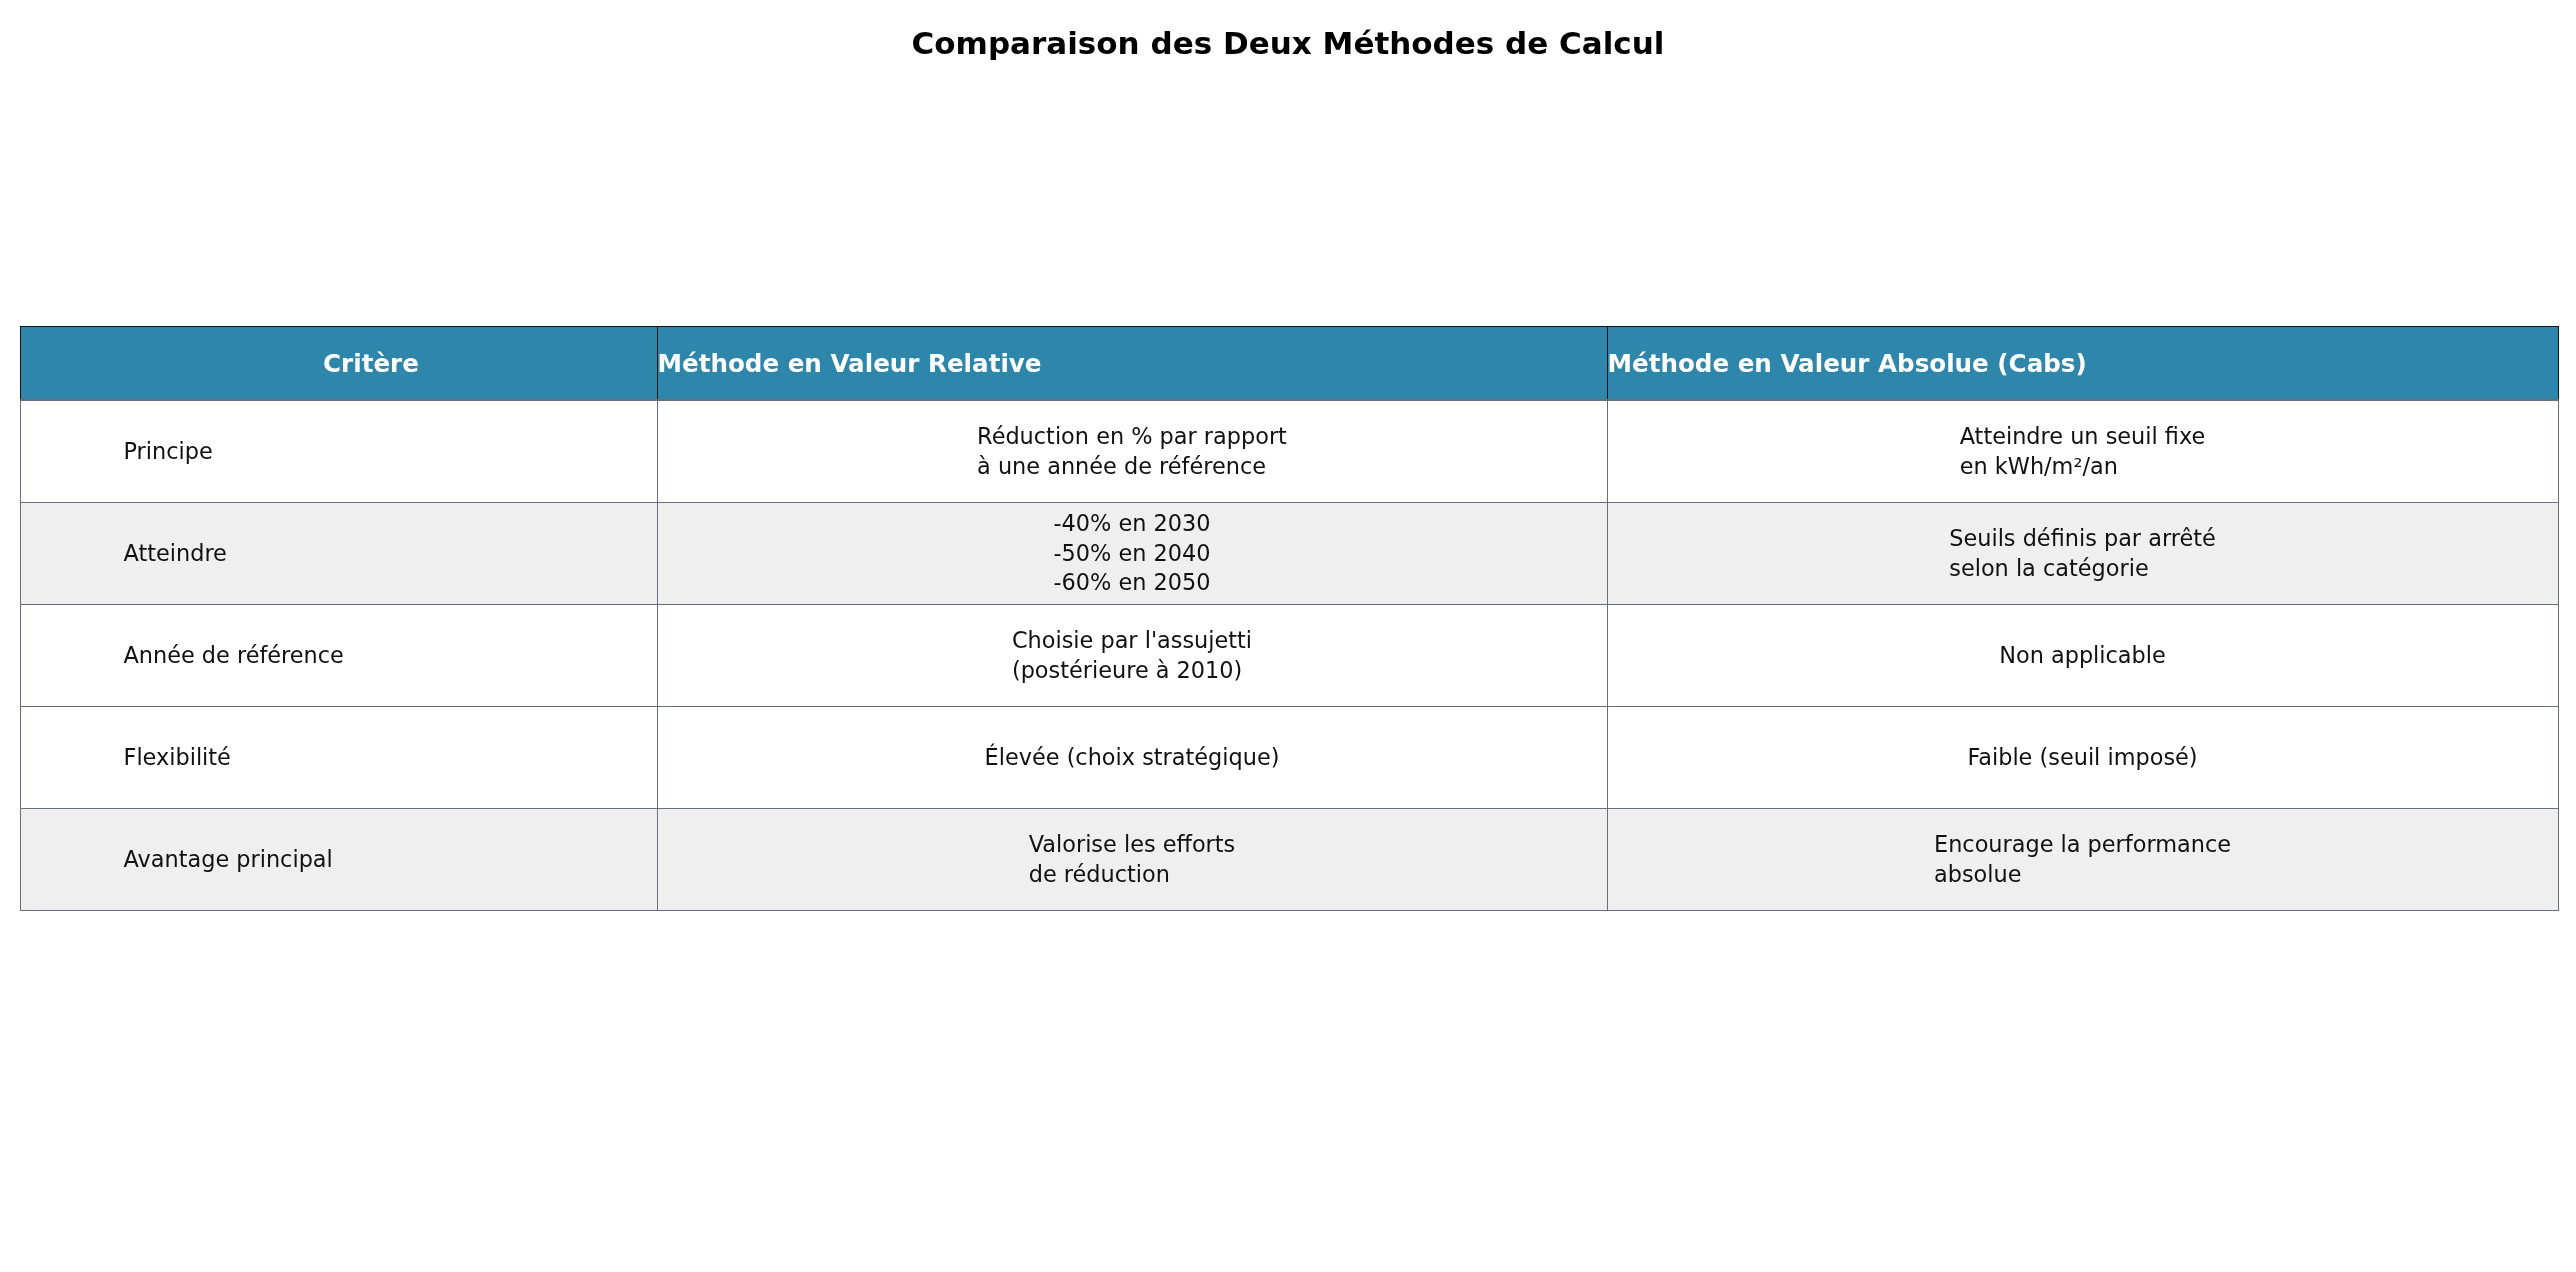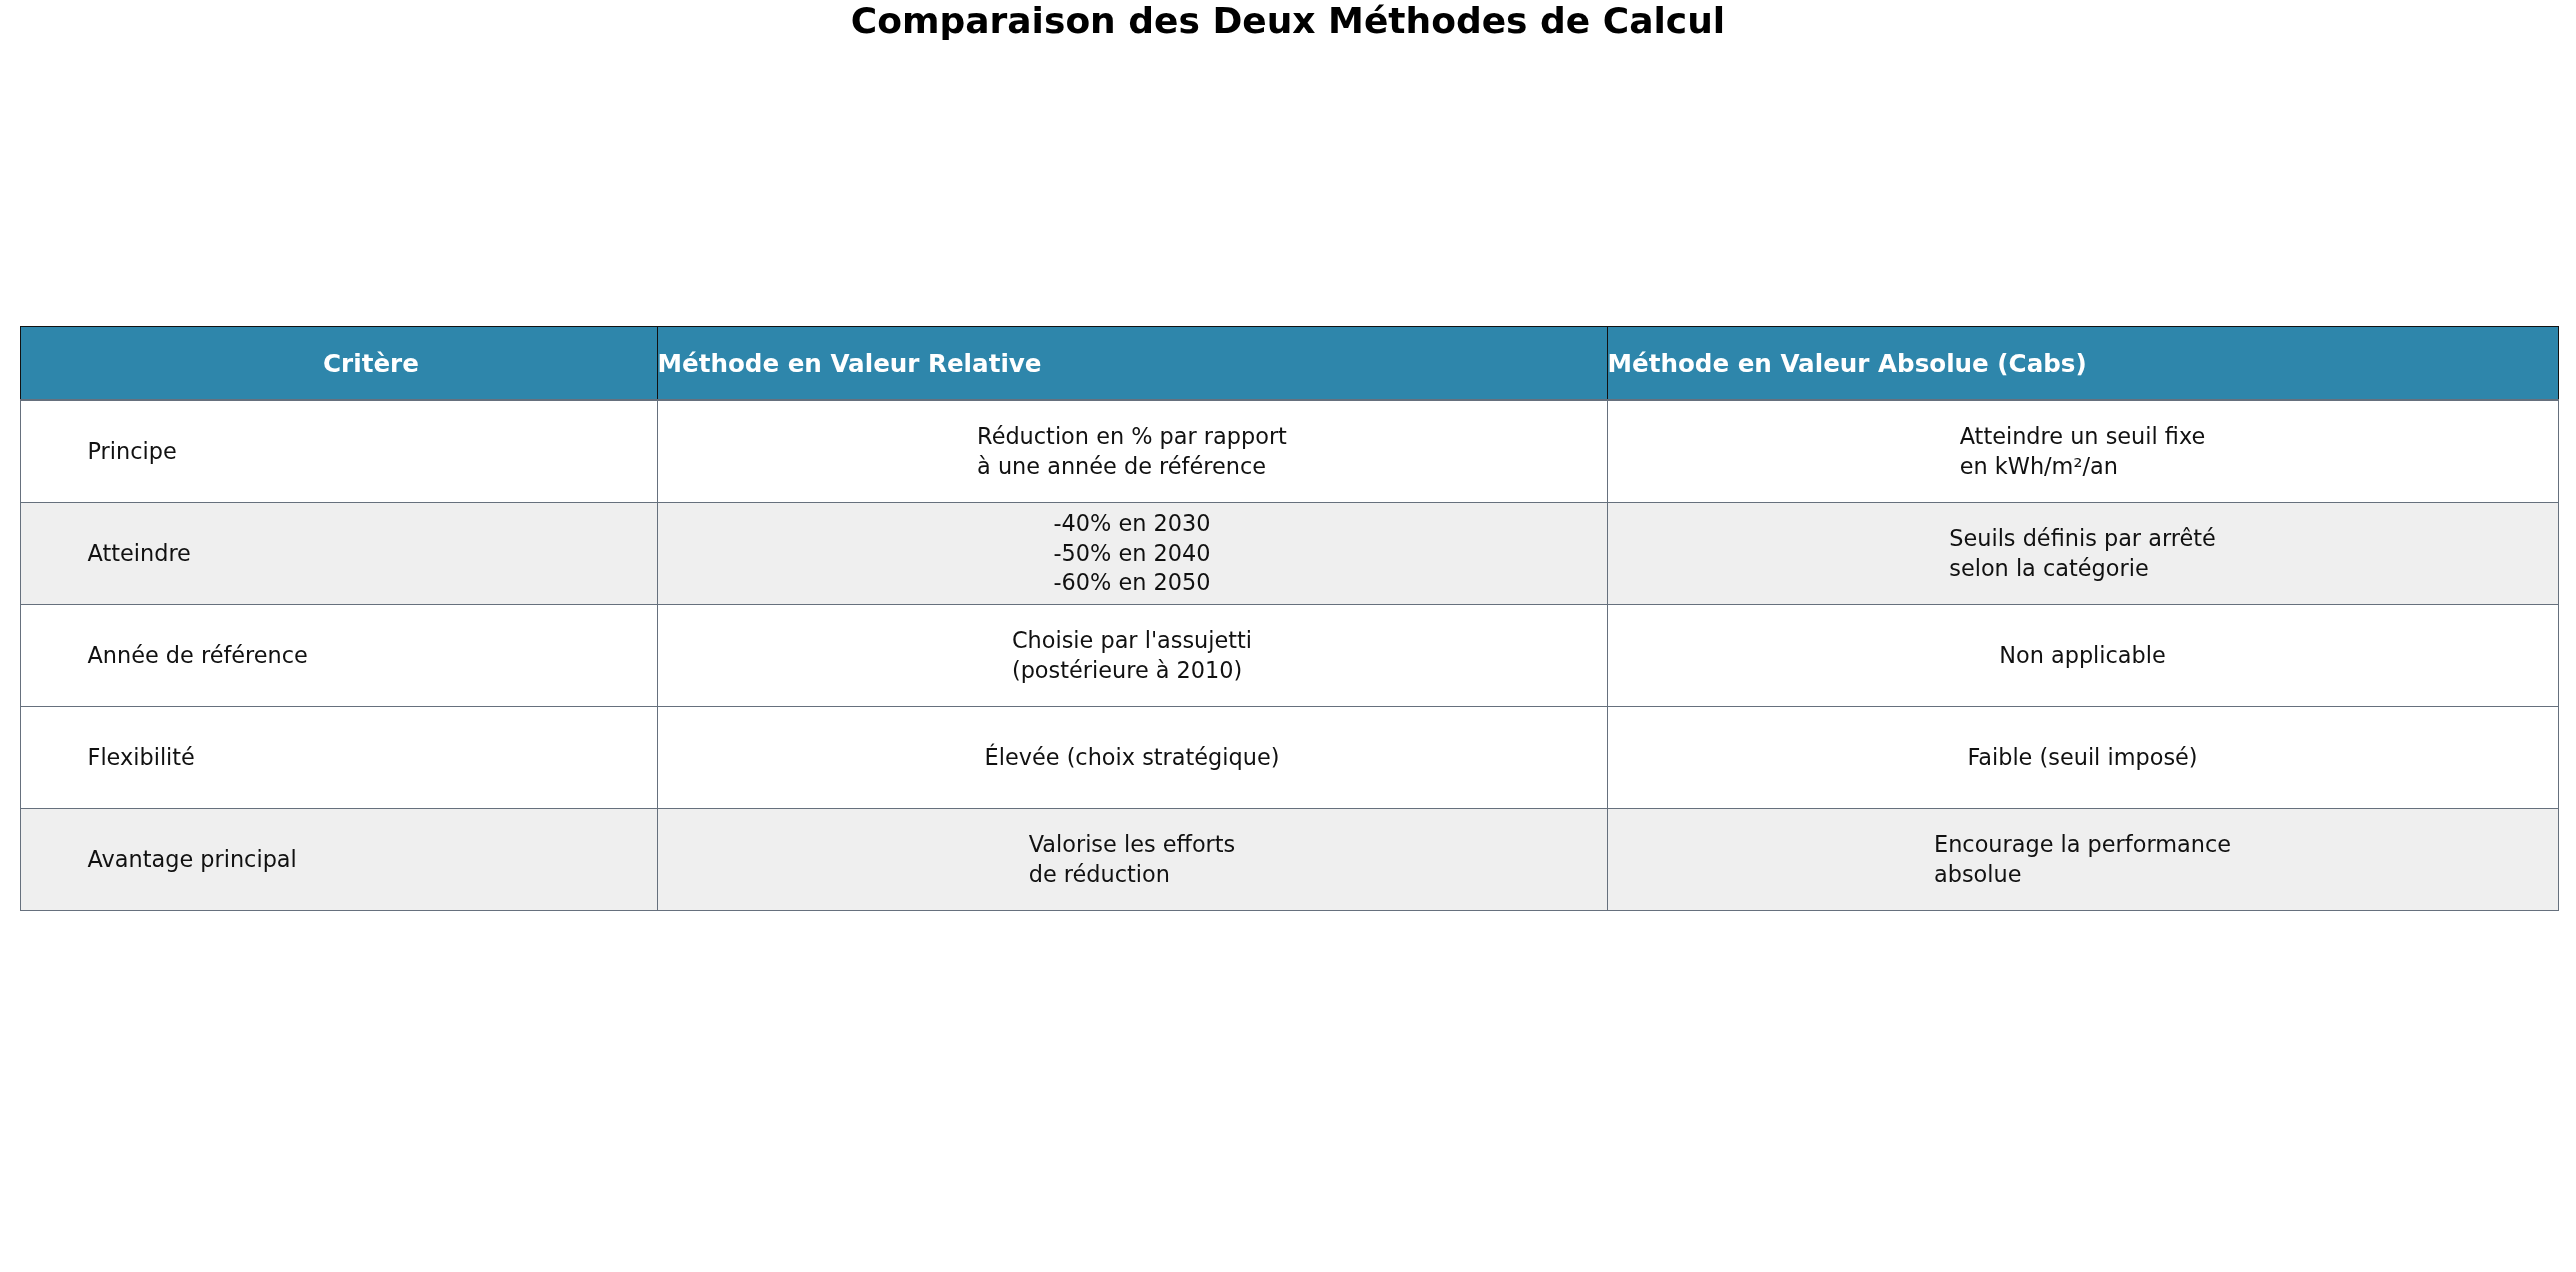--- a/index.html
+++ b/index.html
@@ -12,24 +12,24 @@
     height: 1272px;
     font-family: "DejaVu Sans", sans-serif;
     overflow: hidden;
     position: relative;
   }
 
   
   .page-title {
     position: absolute;
     left: 0;
-    top: 0;
+    top: 25px;
     width: 2576px;
     text-align: center;
-    font-size: 36px;
+    font-size: 31px;
     font-weight: bold;
     color: #000000;
     letter-spacing: 0px;
     font-family: "DejaVu Sans", sans-serif;
   }
 
   
   .table-wrap {
     position: absolute;
     left: 19.5px;
@@ -91,21 +91,21 @@
   
   .cell-inner {
     display: inline-block;
     text-align: left;
     white-space: pre-line;
   }
   td.col-criteria {
     text-align: left;
   }
   td.col-criteria .cell-inner {
-    padding-left: 67px;
+    padding-left: 103px;
     text-align: center;
   }
   td.col-relative,
   td.col-absolute {
     text-align: center;
   }
 
   
   thead tr th { border-bottom: 2.2px solid #66707d; }
 </style>

